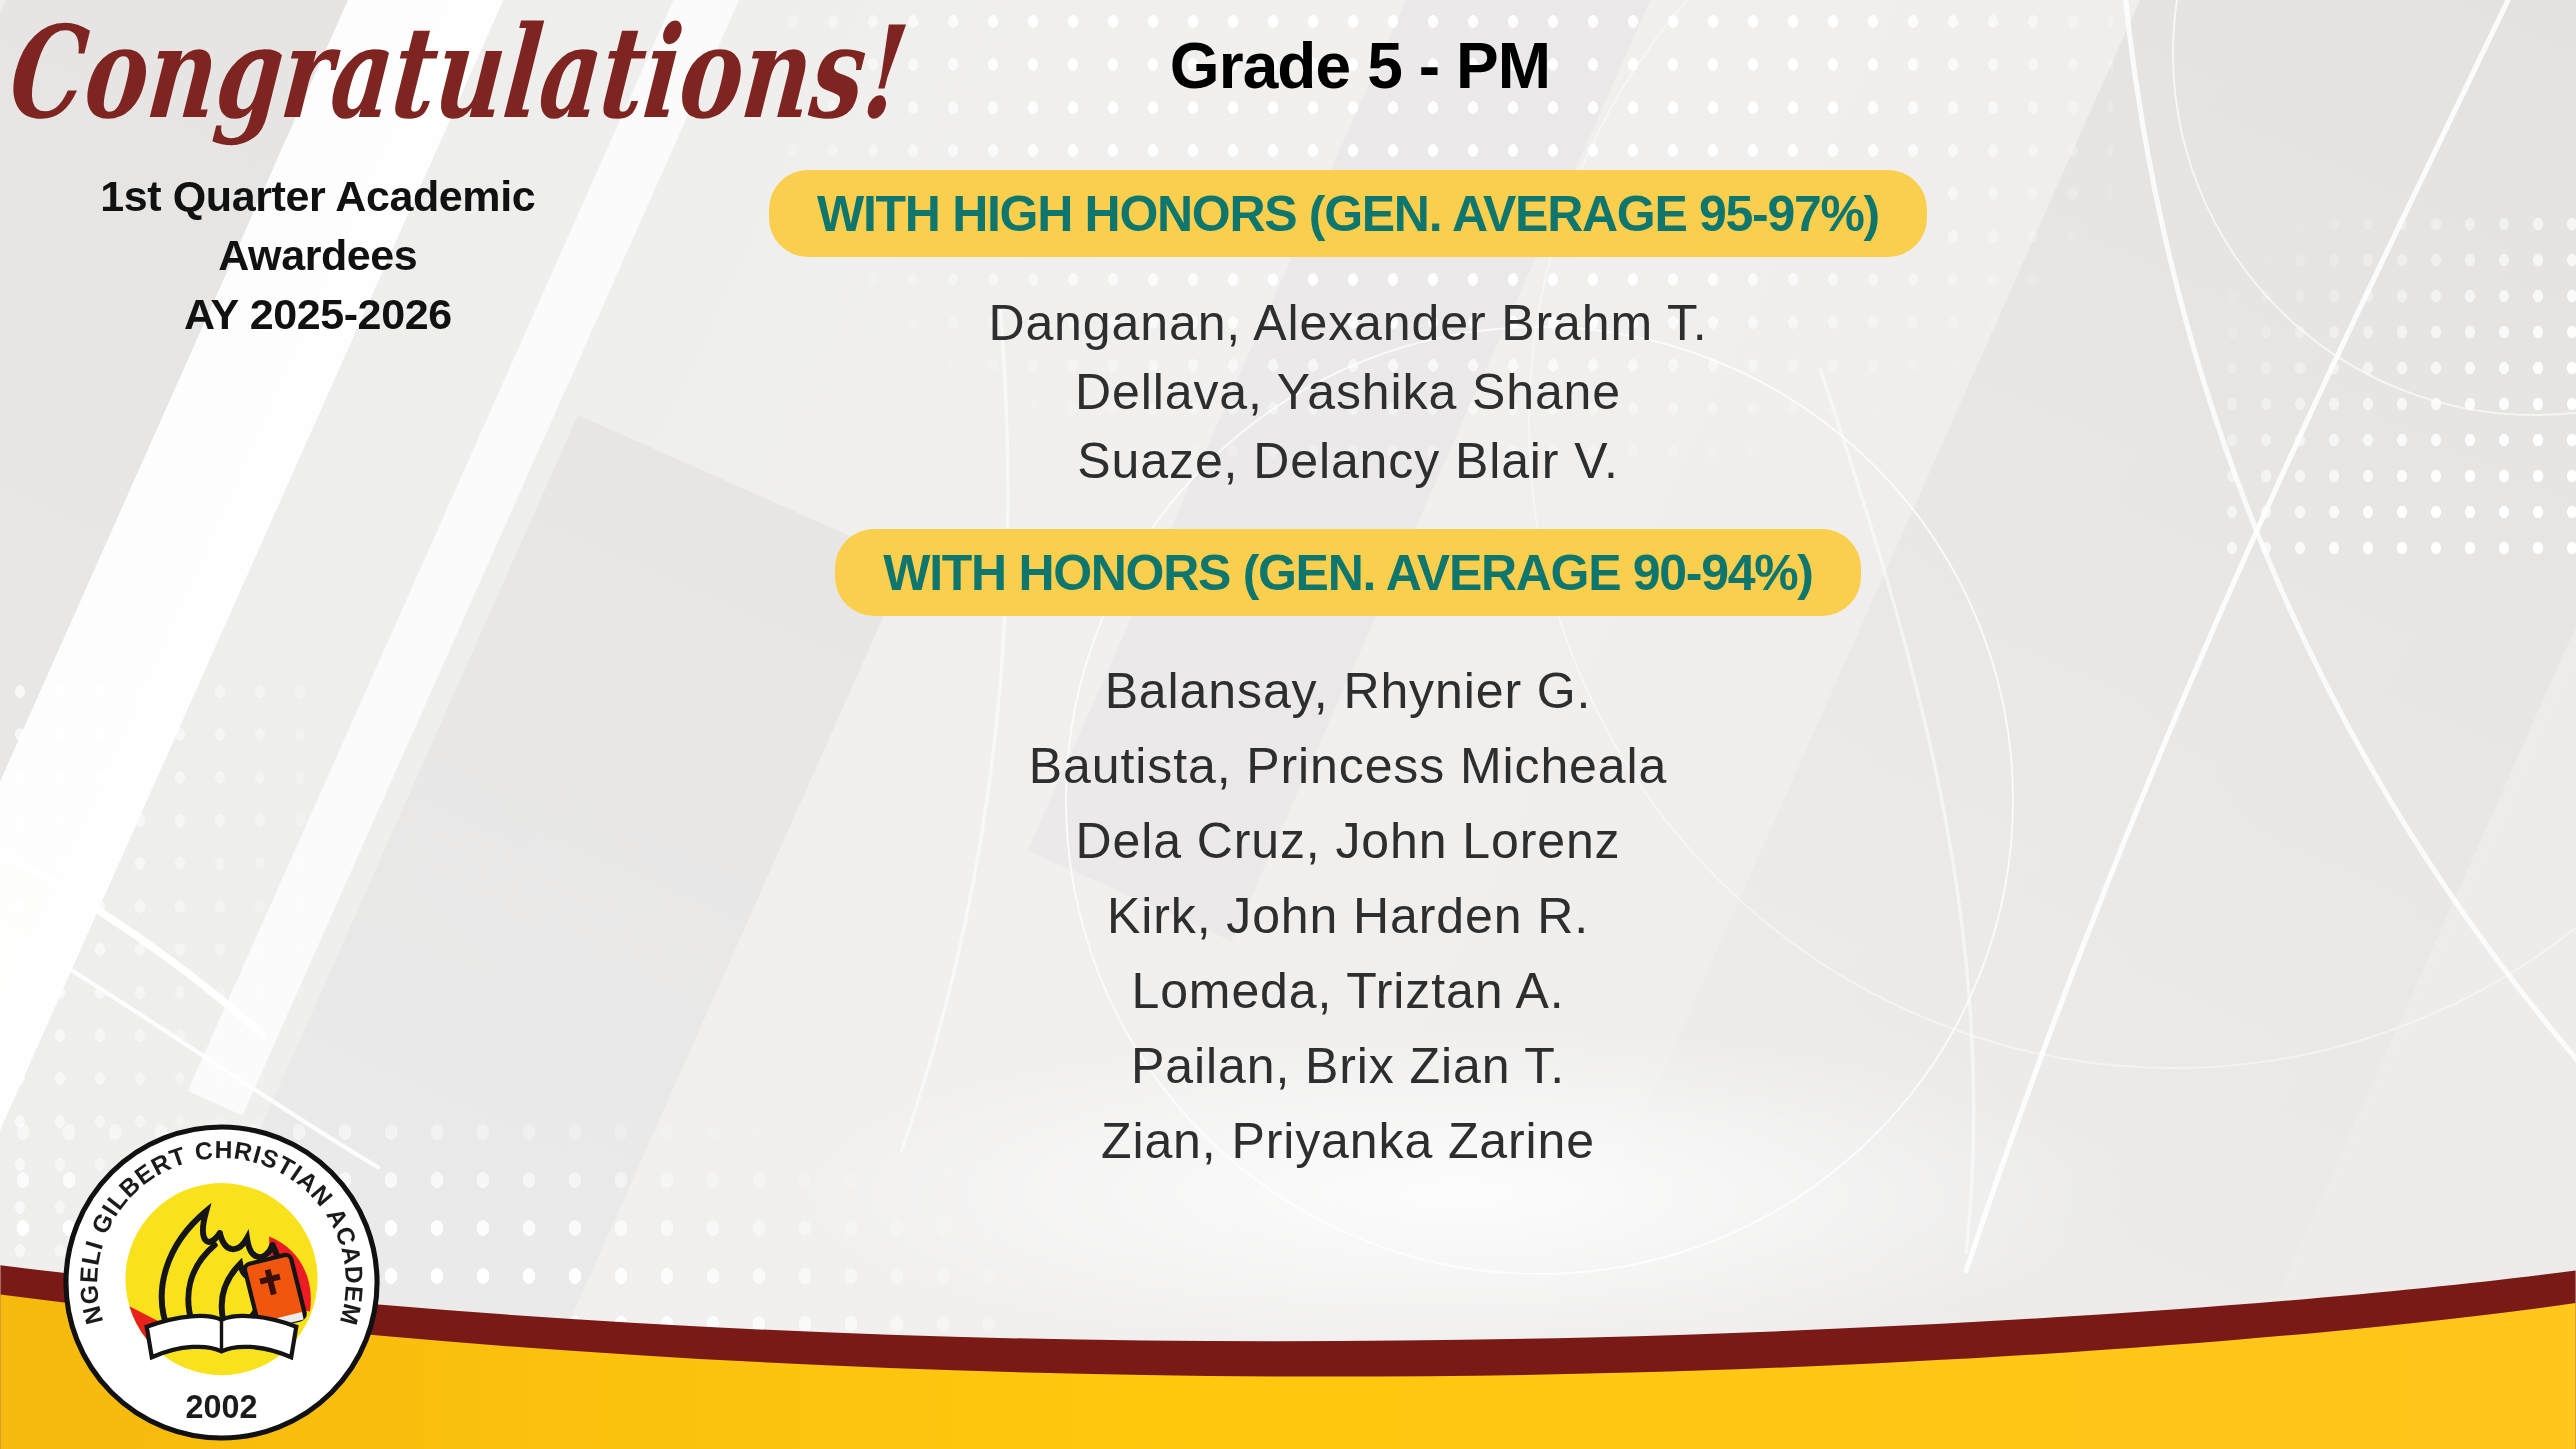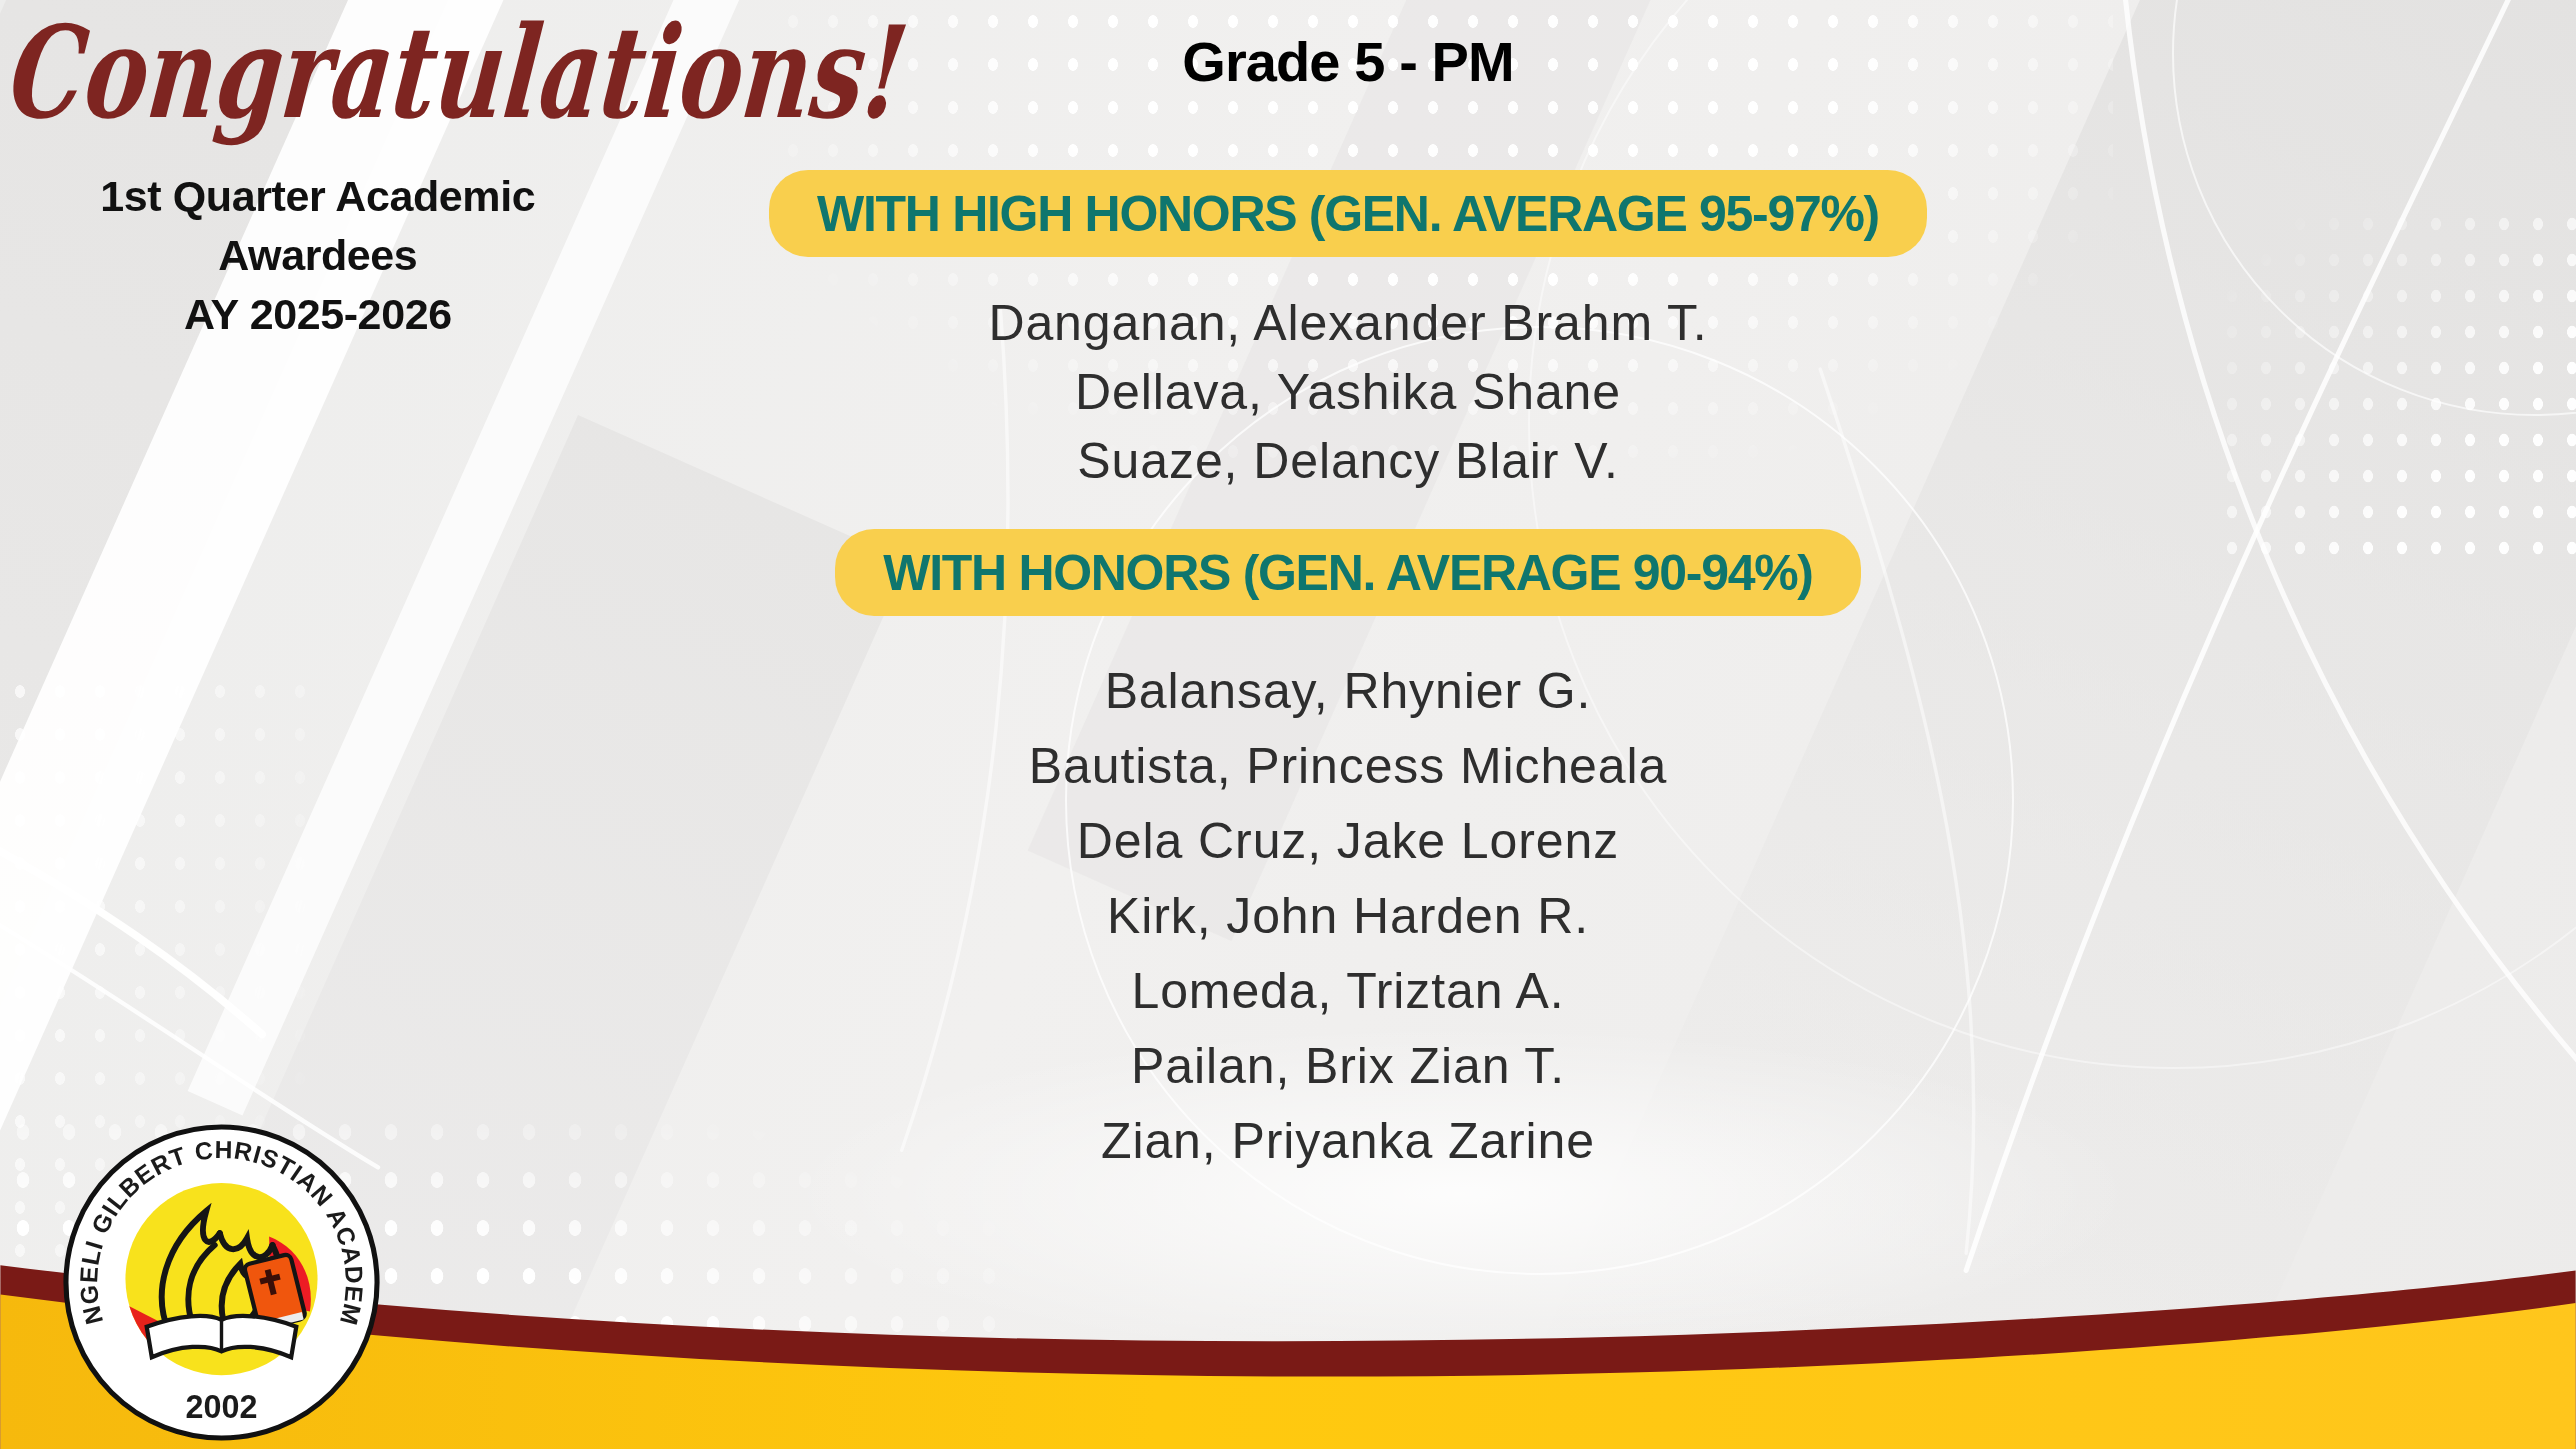--- a/index.html
+++ b/index.html
@@ -66,22 +66,22 @@
     font-family:"DejaVu Serif",serif;font-style:italic;font-weight:700;
     font-size:127px;line-height:1.1;color:var(--script-red);
     transform:skewX(-6deg) scaleX(.74);transform-origin:left top;white-space:nowrap;
   }
   .subtitle{
     position:absolute;left:10.3px;top:167px;width:615px;text-align:center;
     font-weight:700;font-size:43px;line-height:59px;color:#111;letter-spacing:-0.4px;
   }
   .column{position:absolute;left:661px;top:0;width:1374px;height:1449px;}
   .grade-title{
-    position:absolute;left:0;top:29px;width:100%;text-align:center;
-    font-weight:700;font-size:56px;color:var(--title-text);letter-spacing:-0.9px;
+    position:absolute;left:12px;top:29px;width:100%;text-align:center;
+    font-weight:700;font-size:64px;color:var(--title-text);letter-spacing:-0.9px;
   }
   .badge-row{position:absolute;left:0;width:100%;display:flex;justify-content:center;}
   .badge-row.first{top:170px;}
   .badge-row.second{top:529px;}
   .badge{
     background:var(--badge-yellow);border-radius:39px;
     padding:14.6px 48px;white-space:nowrap;
     font-weight:700;font-size:50px;letter-spacing:-1.3px;color:#0f766e;
   }
   .name-list{position:absolute;left:0;width:100%;text-align:center;color:var(--name-text);}
@@ -158,21 +158,21 @@
       <div class="name-line">Dellava, Yashika Shane</div>
       <div class="name-line">Suaze, Delancy Blair V.</div>
     </div>
 
     <div class="badge-row second">
       <div class="badge">WITH HONORS (GEN. AVERAGE 90-94%)</div>
     </div>
     <div class="name-list second">
       <div class="name-line">Balansay, Rhynier G.</div>
       <div class="name-line">Bautista, Princess Micheala</div>
-      <div class="name-line">Dela Cruz, Jake Lorenz</div>
+      <div class="name-line">Dela Cruz, John Lorenz</div>
       <div class="name-line">Kirk, John Harden R.</div>
       <div class="name-line">Lomeda, Triztan A.</div>
       <div class="name-line">Pailan, Brix Zian T.</div>
       <div class="name-line">Zian, Priyanka Zarine</div>
     </div>
   </div>
 
   <svg class="logo" viewBox="-190 -190 380 380">
     <defs>
       <path id="arcTop" d="M -140,42 A 146.2,146.2 0 1 1 140,42" fill="none"></path>

